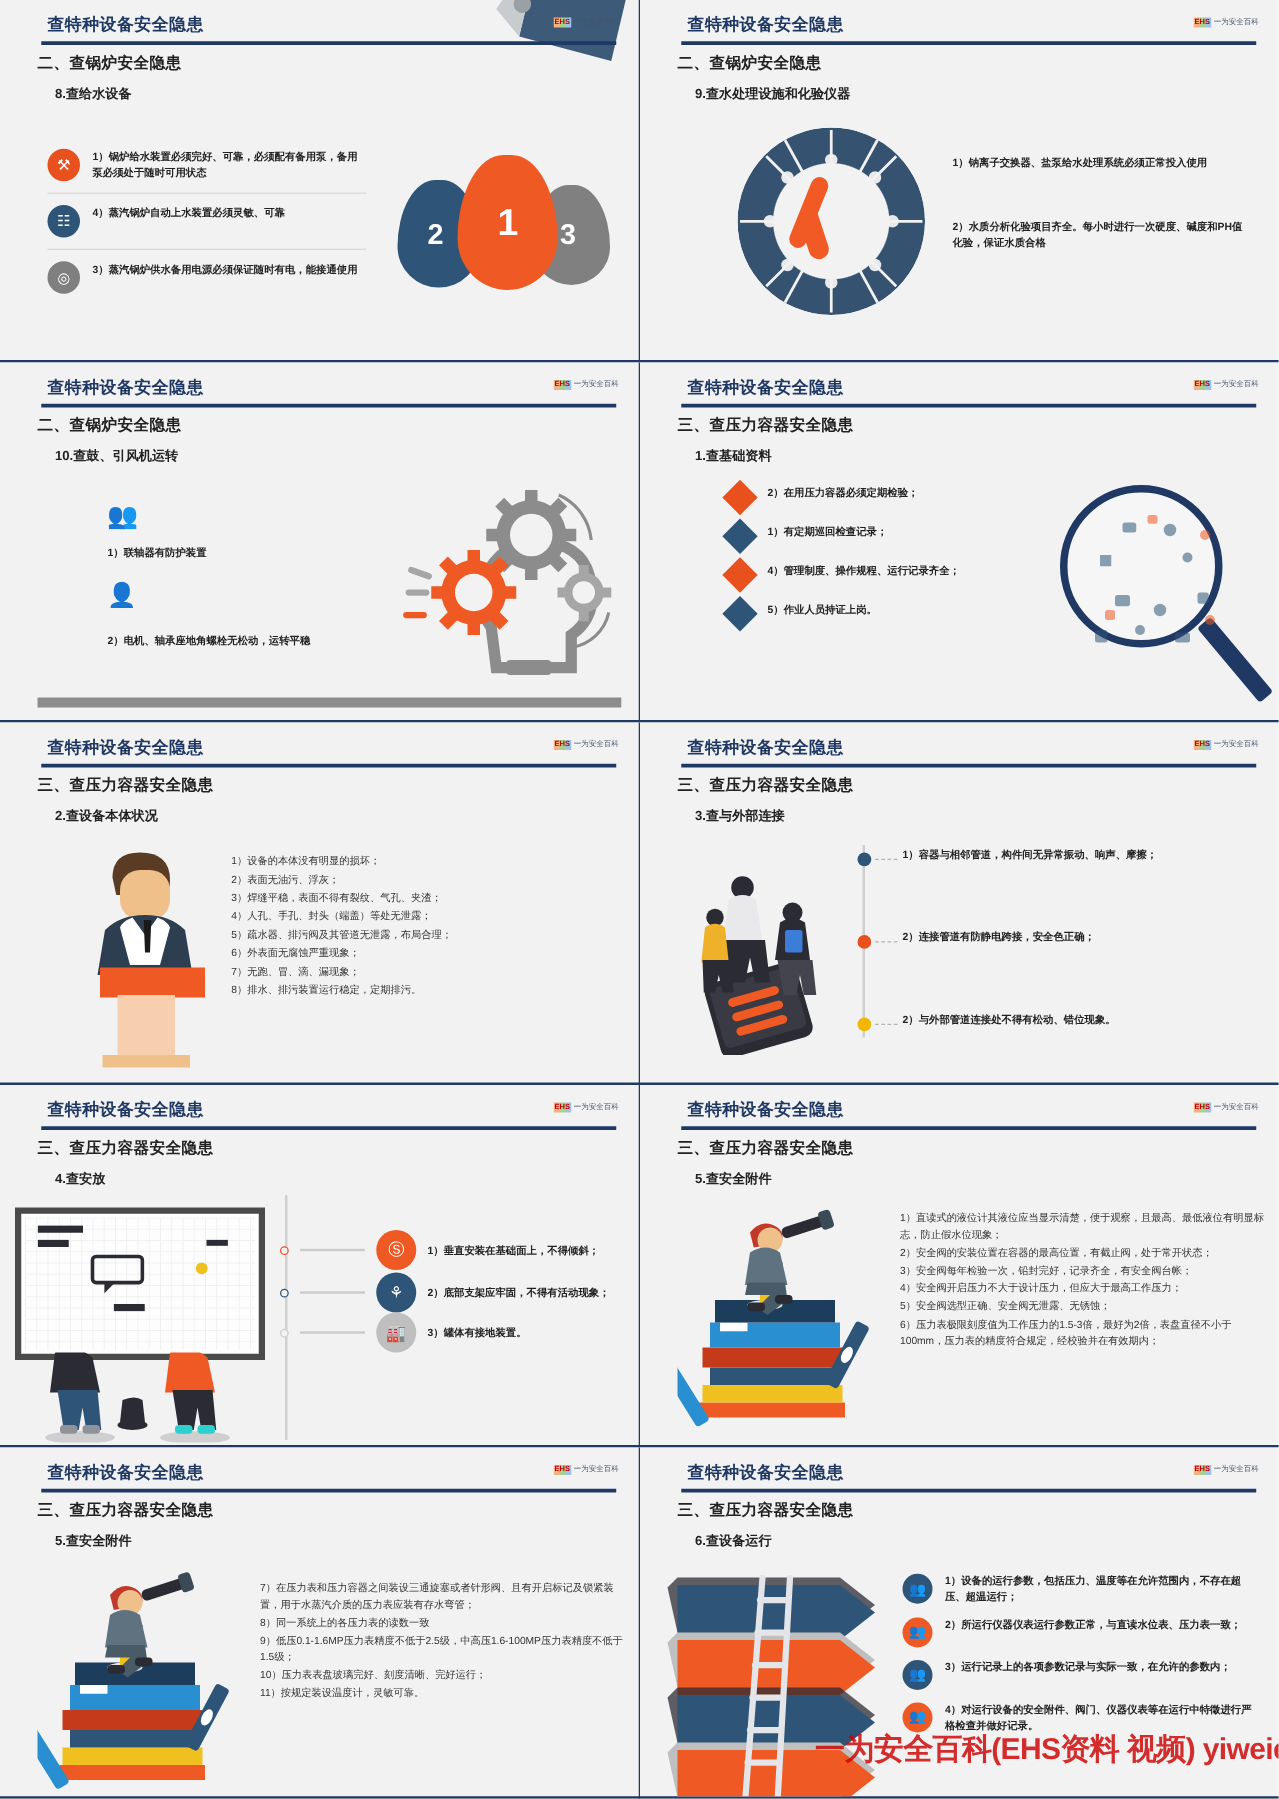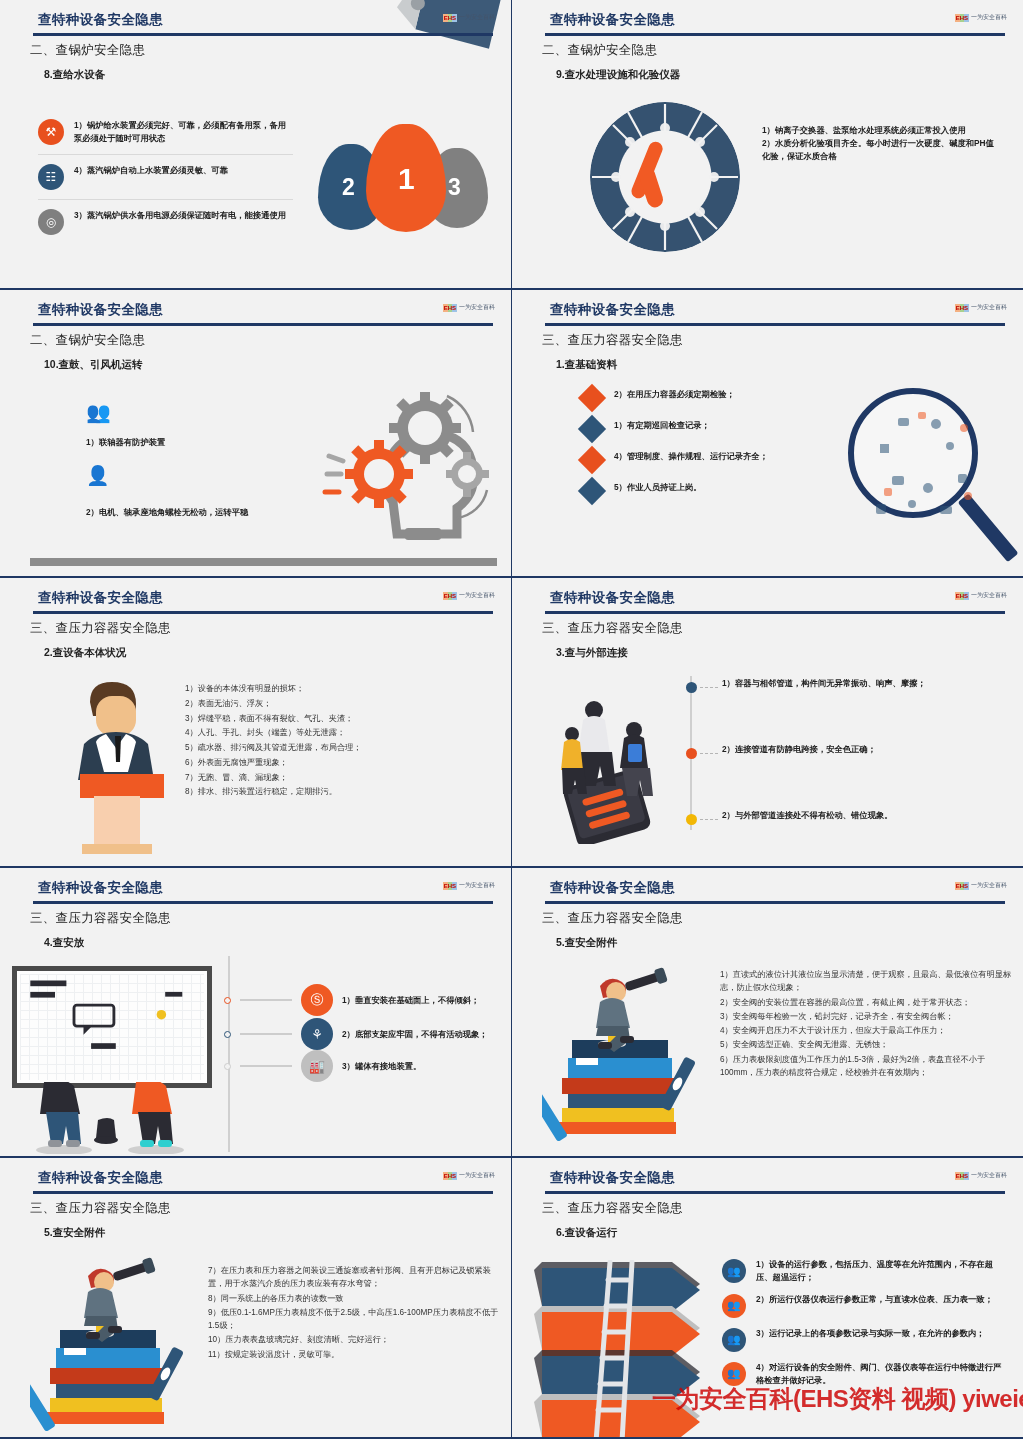--- a/index.html
+++ b/index.html
@@ -14,21 +14,21 @@
   .slide:nth-child(2n) { border-right: none; }
 
   
   .hdr { position: absolute; left: 0; right: 0; top: 8px; height: 30px; }
   .hdr-title { position: absolute; left: 38px; top: 3px; font-size: 13.5px; font-weight: bold; color: #1f3864; letter-spacing: .4px; }
   .hdr-rule { position: absolute; left: 33px; right: 18px; top: 25px; height: 2.5px; background: #1f3864; }
   .logo { position: absolute; right: 16px; top: 5px; display: flex; align-items: center; gap: 2px; }
   .logo-ehs { font-size: 6px; font-weight: bold; color: #c00000; background: linear-gradient(90deg,#f4b183 0 33%,#a9d18e 33% 66%,#9dc3e6 66% 100%); padding: 0 1px; line-height: 8px; }
   .logo-txt { font-size: 6px; color: #44546a; white-space: nowrap; }
 
-  .sec { position: absolute; left: 30px; top: 42px; font-size: 12.5px; font-weight: normal; color: #222; letter-spacing: .3px; }
+  .sec { position: absolute; left: 30px; top: 42px; font-size: 12.5px; font-weight: bold; color: #222; letter-spacing: .3px; }
   .sub { position: absolute; left: 44px; top: 68px; font-size: 10.5px; font-weight: bold; color: #222; }
 
   .body { position: absolute; left: 0; right: 0; top: 88px; bottom: 4px; }
 
   
   .txt { font-size: 8.3px; color: #222; line-height: 1.55; font-weight: bold; }
   .txt-reg { font-size: 8.2px; color: #333; line-height: 1.62; }
 
   
   .s1-list { position: absolute; left: 38px; top: 22px; width: 255px; }
@@ -43,21 +43,21 @@
   .bag-n { position: absolute; color: #fff; font-weight: bold; }
   .pencil { position: absolute; right: -12px; top: -26px; width: 120px; height: 86px; transform: rotate(38deg); }
 
   
   .puzzle { position: absolute; left: 78px; top: 14px; width: 150px; height: 150px; border-radius: 50%;
             background: #355270; -webkit-mask: radial-gradient(circle, transparent 46px, #000 47px); mask: radial-gradient(circle, transparent 46px, #000 47px); }
   .puzzle-spokes { position: absolute; left: 78px; top: 14px; width: 150px; height: 150px; }
   .blade { position: absolute; left: 128px; top: 52px; width: 14px; height: 60px; background: #f15a24; border-radius: 7px; transform: rotate(22deg); }
   .blade2 { position: absolute; left: 131px; top: 78px; width: 16px; height: 42px; background: #f15a24; border-radius: 8px; transform: rotate(-18deg); }
   .s2-txt { position: absolute; left: 250px; top: 36px; width: 235px; }
-  .s2-txt p + p { }
+  .s2-txt p + p { margin-top: 38px; }
 
   
   .s3-item { position: absolute; }
   .s3-gears { position: absolute; right: 14px; top: 4px; width: 190px; height: 180px; }
   .bulbline { position: absolute; left: 30px; bottom: 6px; right: 14px; height: 8px; background: #8c8c8c; }
 
   
   .dia { width: 20px; height: 20px; transform: rotate(45deg); flex: none; }
   .dia-navy { background: #2e5578; }
   .dia-orange { background: #e8501e; }

